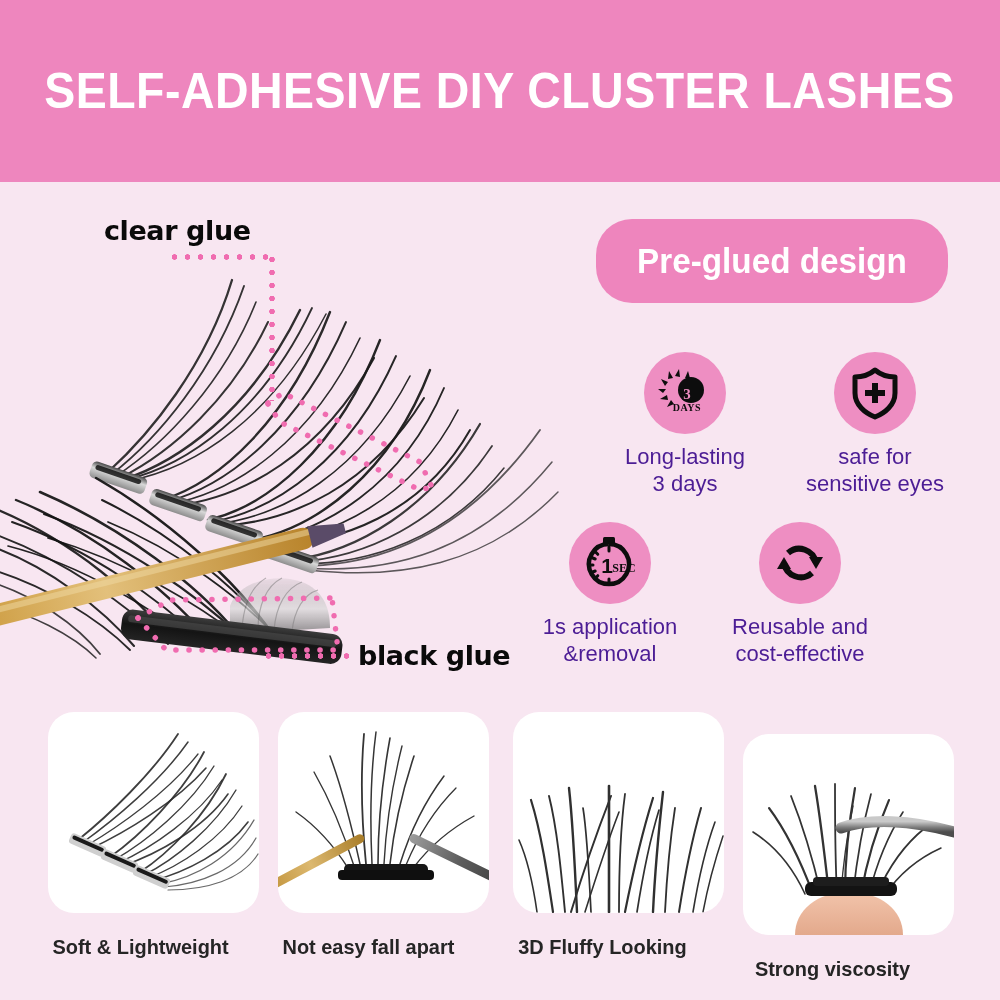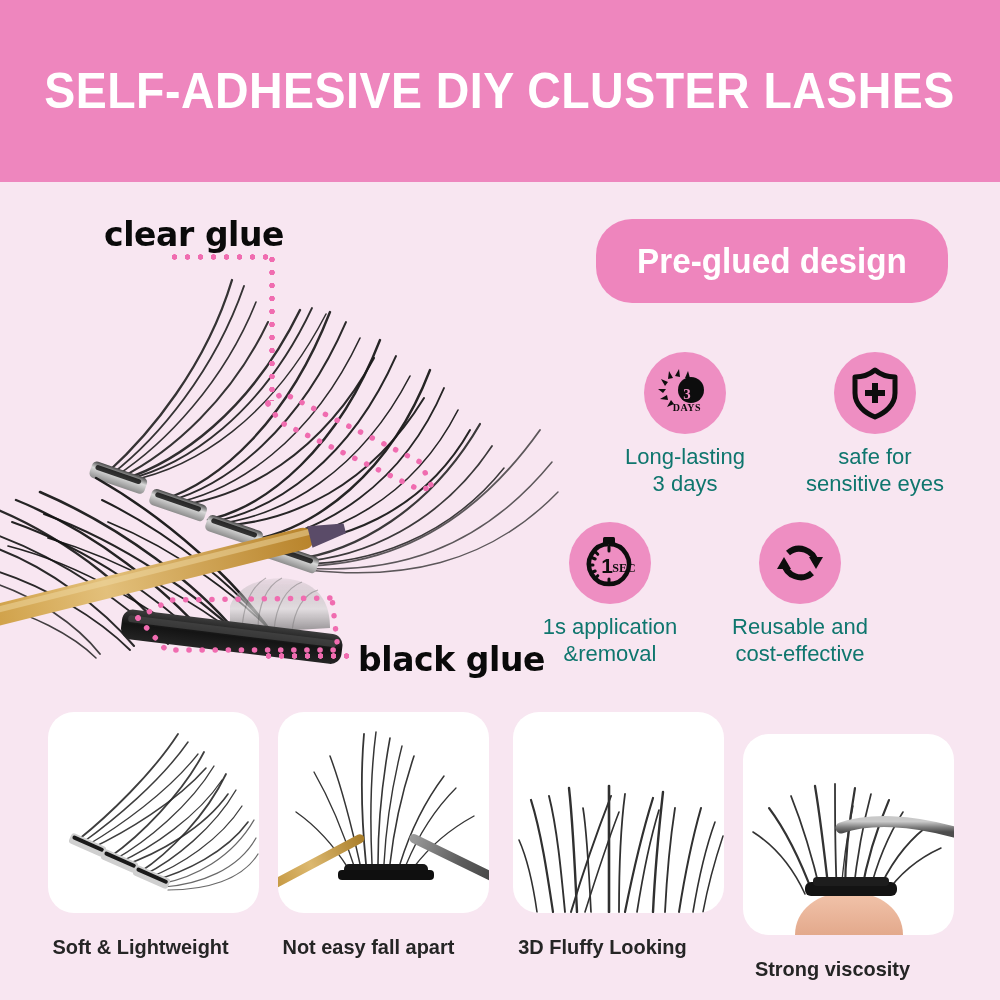--- a/index.html
+++ b/index.html
@@ -48,21 +48,21 @@
     position: absolute;
     overflow: hidden;
   }
 
   
   .callout-label {
     position: absolute;
     color: #0a0a0a;
     font-family: "DejaVu Sans", sans-serif;
     font-weight: bold;
-    font-size: 33px;
+    font-size: 27px;
     letter-spacing: -0.4px;
     white-space: nowrap;
   }
   #label-clear-glue { left: 104px; top: 215px; }
   #label-black-glue { left: 358px; top: 640px; }
 
   .dot-line { position: absolute; }
   .dot-h {
     background-image: radial-gradient(circle, #f06cb0 2.6px, rgba(0,0,0,0) 2.9px);
     background-size: 13px 8px;
@@ -112,21 +112,21 @@
     border-radius: 50%;
     background: #ee8ec2;
     margin: 0 auto;
     position: relative;
     display: flex;
     align-items: center;
     justify-content: center;
   }
   .feature-label {
     margin-top: 9px;
-    color: #0f766e;
+    color: #4c1d95;
     font-size: 22px;
     line-height: 27px;
     font-family: "Liberation Sans", sans-serif;
     white-space: pre-line;
   }
   #feature-0 { left: 580px; top: 352px; }
   #feature-1 { left: 770px; top: 352px; }
   #feature-2 { left: 505px; top: 522px; }
   #feature-3 { left: 695px; top: 522px; }
 

